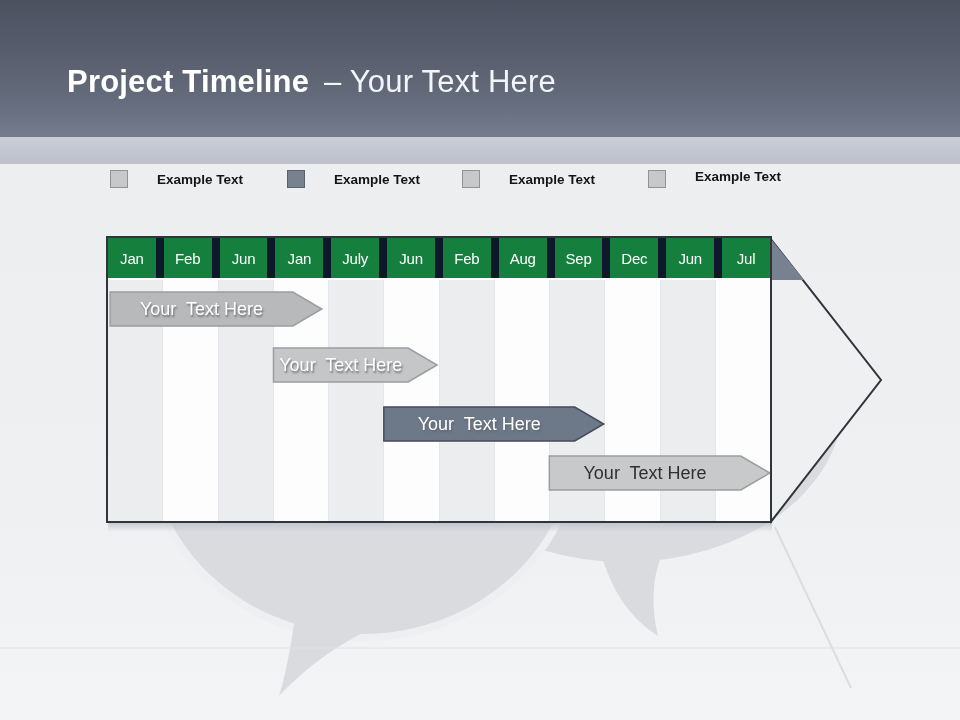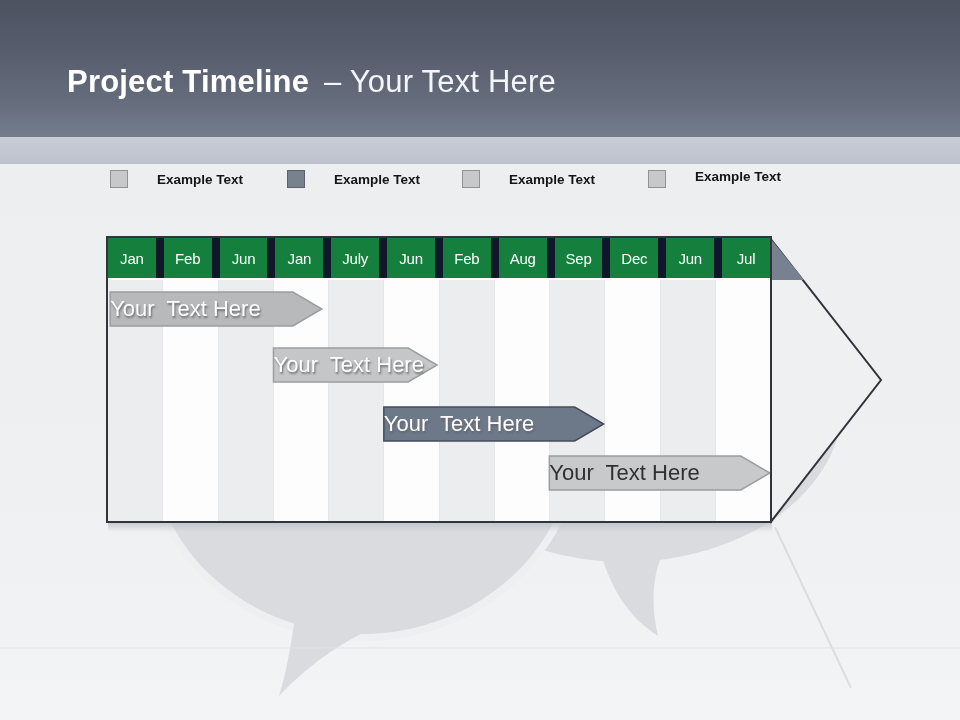--- a/index.html
+++ b/index.html
@@ -27,21 +27,21 @@
   .month-row{display:flex;height:40px;background:#15803d;}
   .month-cell{flex:1;line-height:42px;text-align:center;color:#fff;font-size:15px;
     border-left:8px solid #0f172a;box-sizing:border-box;letter-spacing:-.2px;}
   .month-cell:first-child{border-left:none;}
   .stripes{position:absolute;left:0;top:42px;right:0;bottom:0;display:flex;}
   .stripe{flex:1;border-right:1px solid #e4e6e9;box-sizing:border-box;}
   .stripe:last-child{border-right:none;}
   .stripe.g{background:#ebedef;}
   .stripe.w{background:#fdfdfe;}
   .bars{position:absolute;left:0;top:0;}
-  .bar-label{position:absolute;line-height:34px;text-align:left;font-size:22px;white-space:pre;}
+  .bar-label{position:absolute;line-height:34px;text-align:center;font-size:18px;white-space:pre;}
   .bar-label.lit{color:#fff;text-shadow:1px 2px 2px rgba(99,102,106,.9);}
   .bar-label.dark{color:#2f2f2f;}
   .arrow-svg{position:absolute;left:770px;top:236px;}
   .reflection{position:absolute;left:108px;top:523px;width:664px;height:9px;
     background:linear-gradient(180deg,rgba(190,194,201,.8),rgba(195,199,205,0));}
 </style>
 </head>
 <body>
 
 <div class="slide">

